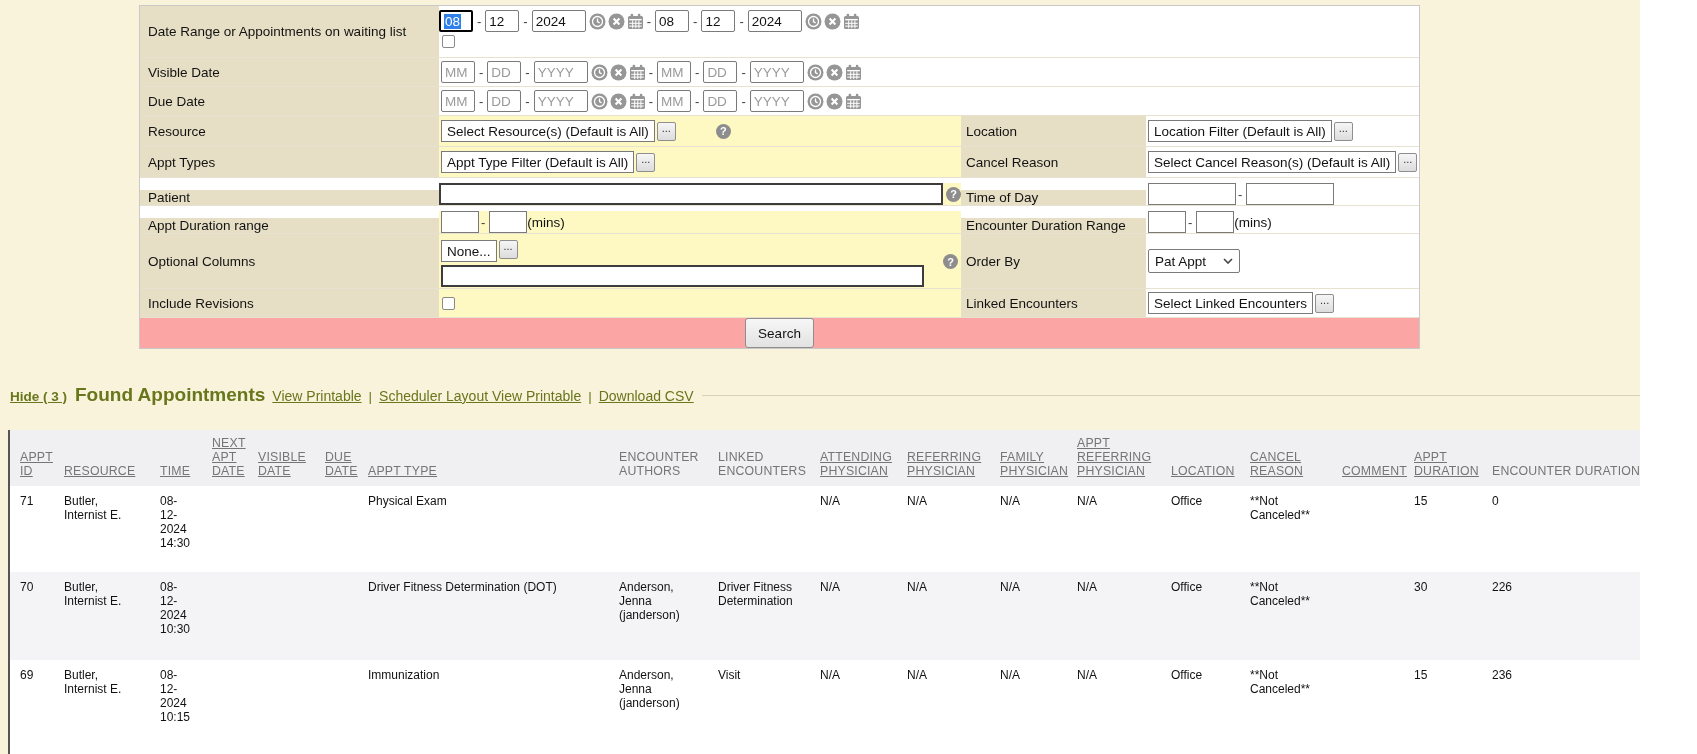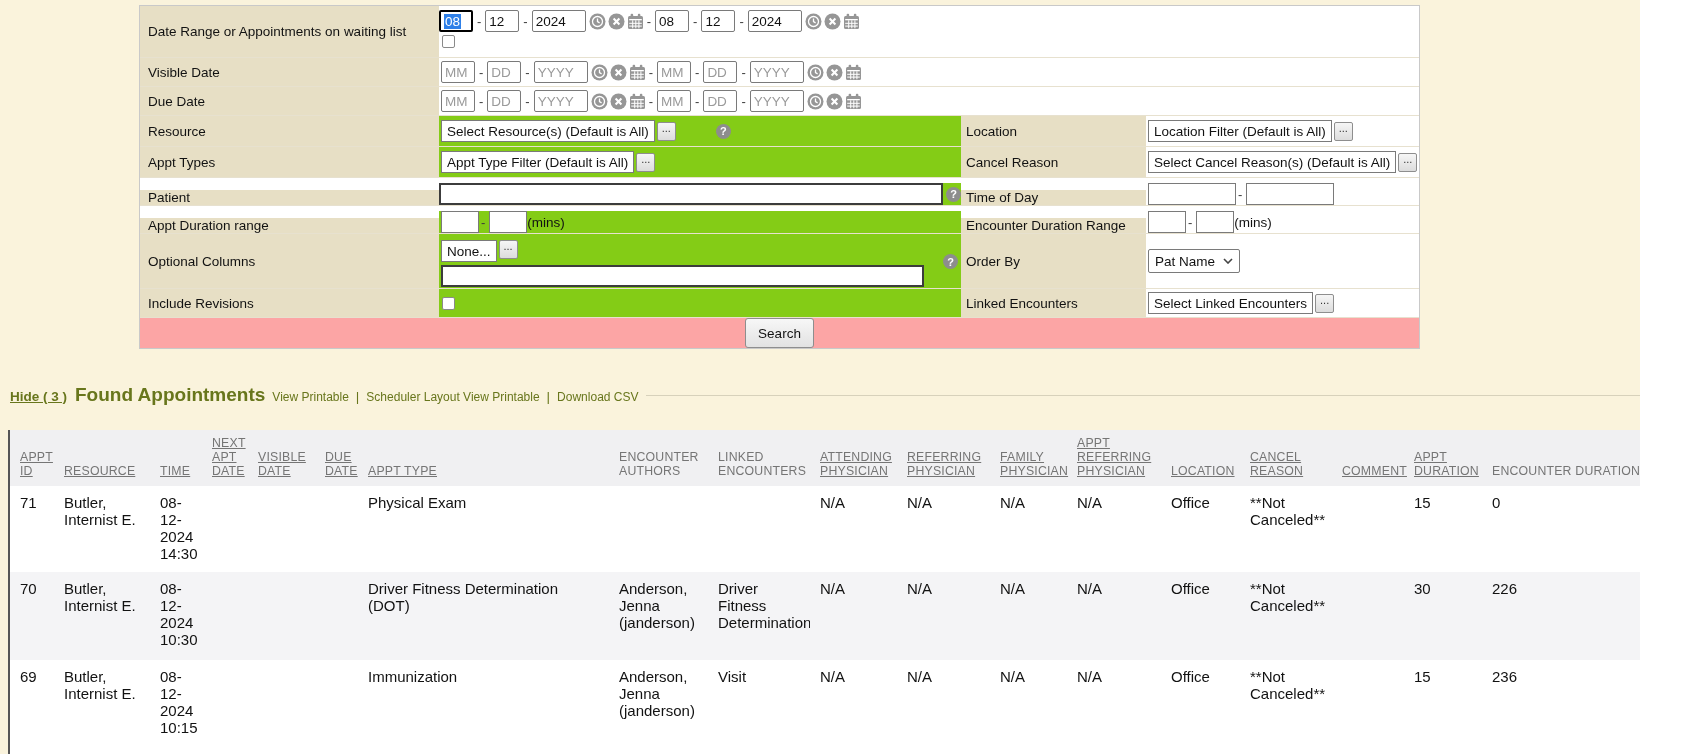--- a/index.html
+++ b/index.html
@@ -14,21 +14,21 @@
     position:absolute; left:139px; top:5px; width:1281px;
     background:#fff; border:1px solid #c9c9c9;
   }
   .frow { display:flex; border-bottom:1px solid #e7e1cf; align-items:stretch; }
   .frow:last-child { border-bottom:none; }
   .flabel {
     width:299px; background:#e7dfc5; padding:0 8px; display:flex; align-items:center;
     font-size:13.5px; flex-shrink:0;
   }
   .fvalue { flex:1; background:#fff; display:flex; align-items:center; position:relative; }
-  .fvalue-left { width:522px; flex:none; background:#84cc16; display:flex; align-items:center; position:relative; }
+  .fvalue-left { width:522px; flex:none; background:#fef9c3; display:flex; align-items:center; position:relative; }
   .flabel-right {
     width:185px; flex-shrink:0; background:#e7dfc5; padding:0 5px; display:flex; align-items:center;
     font-size:13.5px;
   }
   .fvalue-right { flex:1; background:#fff; display:flex; align-items:center; }
   .r1 { height:52px; } .r2,.r3 { height:29px; } .r4,.r5 { height:31px; }
   .r6,.r7 { height:28px;align-items:flex-end; } .r8 { height:55px; } .r9 { height:29px; } .r10 { height:30px; }
   .col { flex-direction:column; align-items:flex-start; justify-content:flex-start; padding-top:4px; }
 
   .dategroup { display:flex; align-items:center; }
@@ -80,35 +80,35 @@
   }
 
   
   .results-bar {
     position:absolute; left:10px; right:0; top:384px; display:flex; align-items:baseline;
     white-space:nowrap;
   }
   .green { color:#68761c; }
   .hide-link { font-size:13.5px; font-weight:bold; text-decoration:underline; }
   .results-title { font-size:19px; font-weight:bold; margin-left:8px; }
-  .bar-link { font-size:12px; margin-left:7px; }
+  .bar-link { font-size:14px; text-decoration:underline; margin-left:7px; }
   .bar-sep { font-size:13.5px; margin-left:7px; }
   .tail-line { flex:1; height:1px; background:#d7d1bb; margin-left:8px; align-self:center; }
 
   
   .appt-table-wrap { position:absolute; left:8px; top:430px; width:1689px; border-left:2px solid #555; }
   table.appt { border-collapse:collapse; table-layout:fixed; width:1687px; }
   .appt th {
     background:#f0f0f2; text-align:left; vertical-align:bottom; font-weight:normal;
     padding:6px 4px 8px 10px; font-size:12.3px; color:#757575; height:55px;
   }
   .appt th span { letter-spacing:0.2px; }
   .appt th .u { text-decoration:underline; cursor:pointer; }
   .appt td {
-    vertical-align:top; padding:8px 8px 6px 10px; font-size:15px; color:#121212;
+    vertical-align:top; padding:8px 8px 6px 10px; font-size:12px; color:#121212;
     overflow:hidden;
   }
   .appt tr.row-a { background:#fff; }
   .appt tr.row-b { background:#f4f4f6; }
   .appt tr.dr1 { height:86px; } .appt tr.dr2 { height:88px; } .appt tr.dr3 { height:96px; }
 </style>
 </head>
 <body>
 
 <div class="canvas">
@@ -383,21 +383,21 @@
         <div style="display:flex;align-items:flex-start">
           <span class="selbox">None...</span>
           <span class="browse">...</span>
         </div>
         <input class="txt dark optcol-input" style="">
         <span class="help" style="position:absolute;right:3px;top:20px">?</span>
       </div>
       <div class="flabel-right">Order By</div>
       <div class="fvalue-right">
         <span class="selectbox">
-          <span>Pat Name</span>
+          <span>Pat Appt</span>
           <svg width="10" height="6" viewBox="0 0 10 6">
               <polyline points="1,1 5,5 9,1" fill="none" stroke="#444" stroke-width="1.6"></polyline>
             </svg>
         </span>
       </div>
     </div>
 
     <div class="frow r9">
       <div class="flabel">Include Revisions</div>
       <div class="fvalue-left">

